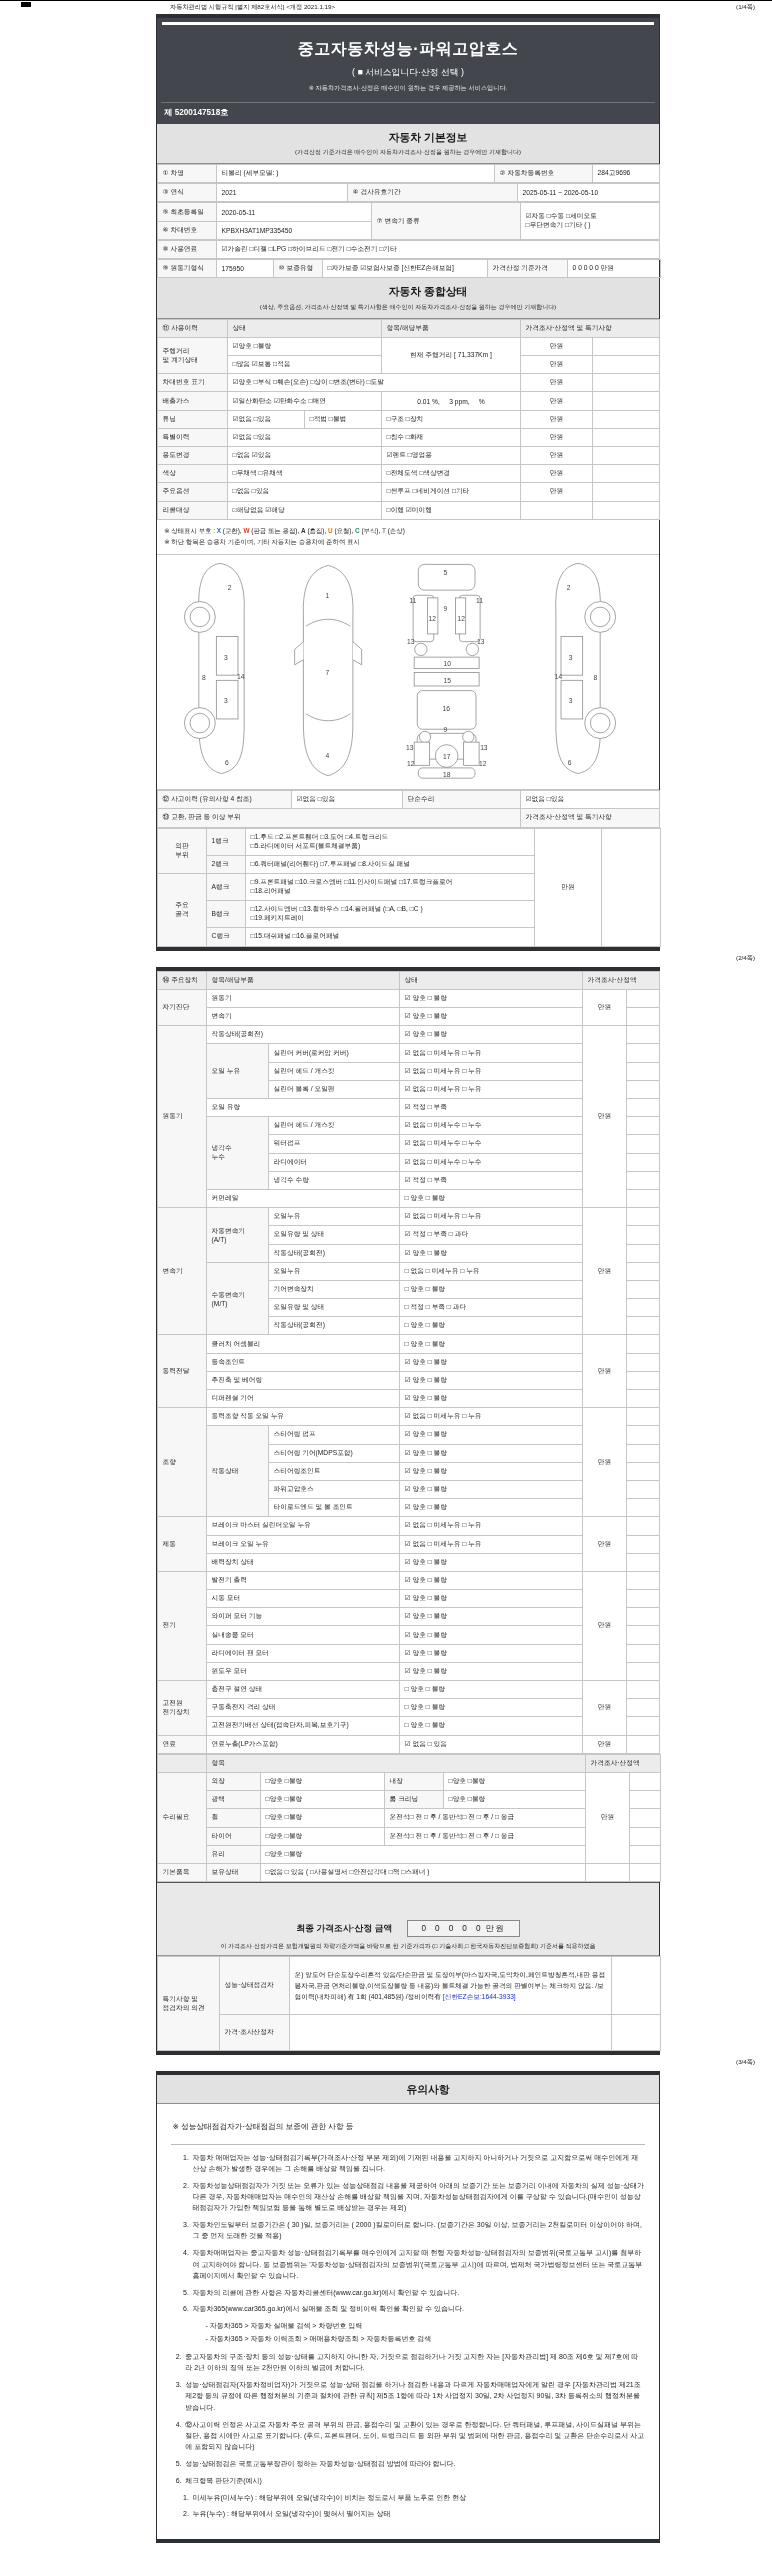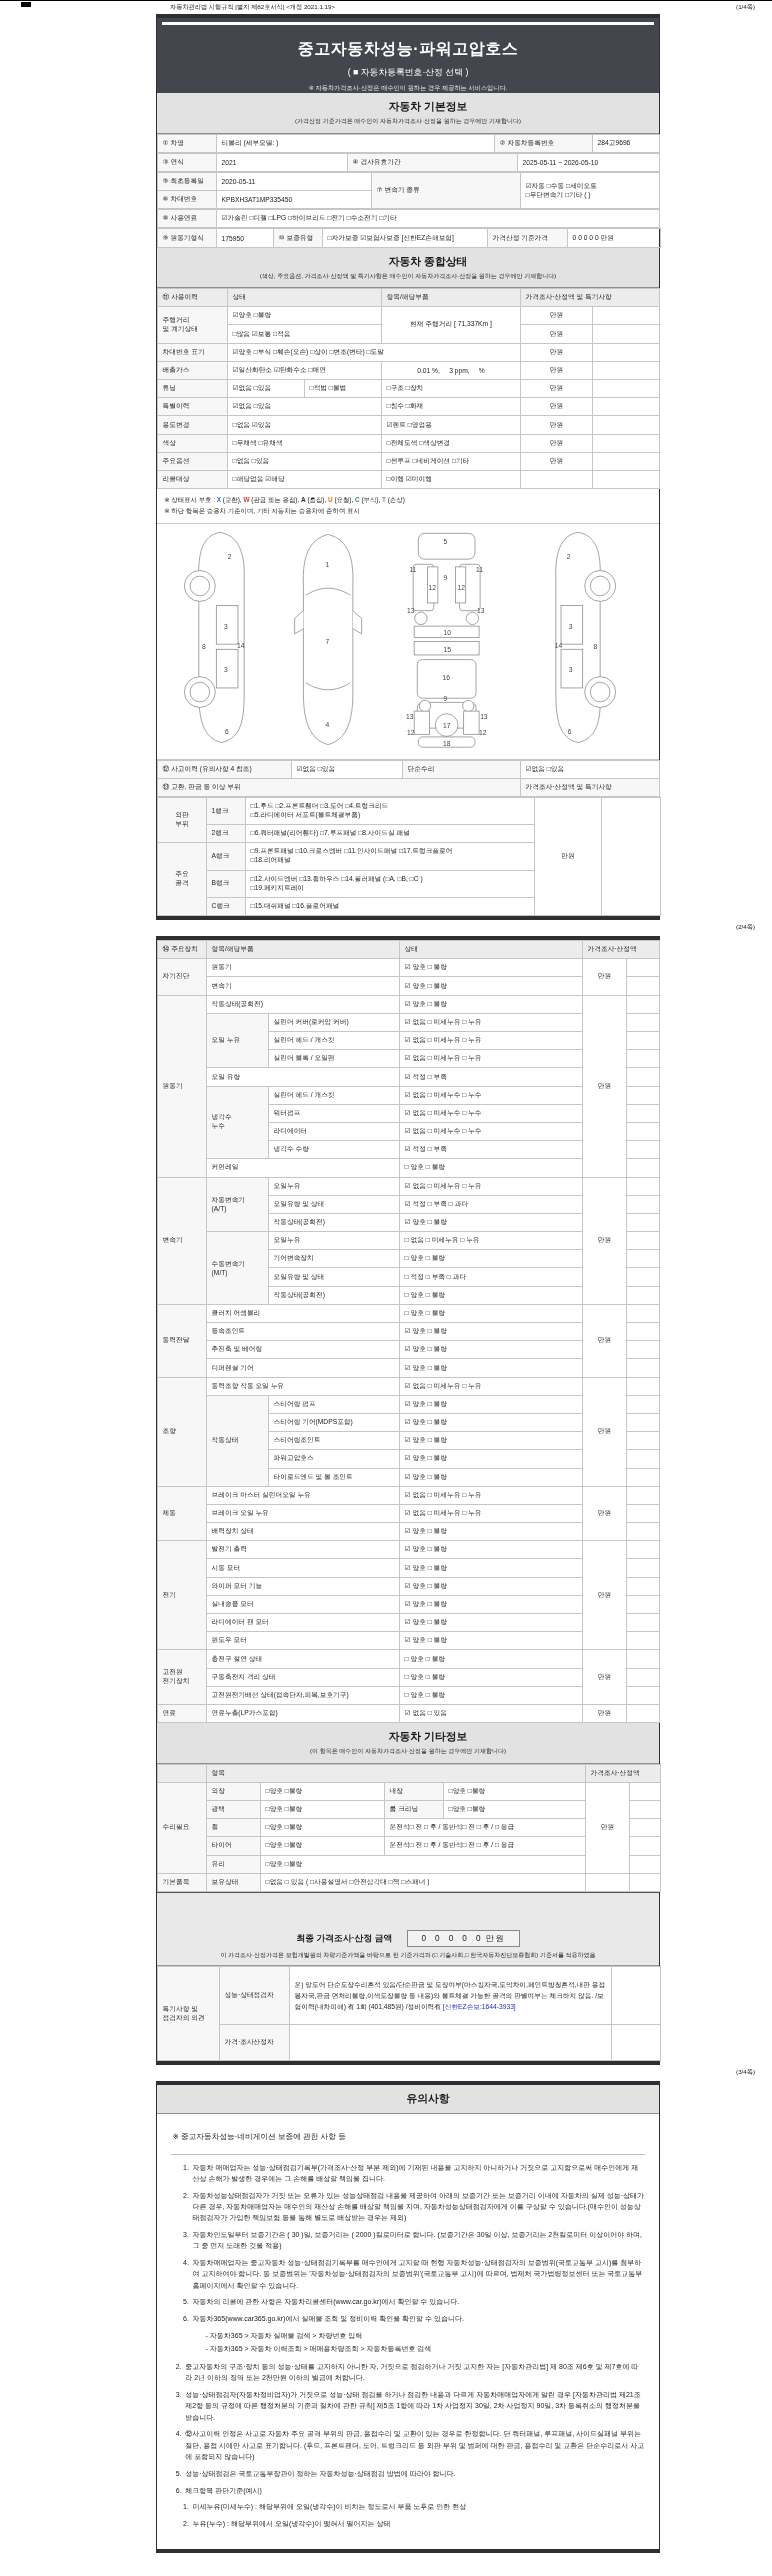--- a/index.html
+++ b/index.html
@@ -56,22 +56,23 @@
   <span>자동차관리법 시행규칙 [별지 제82호서식] &lt;개정 2021.1.19&gt;</span>
   <span>(1/4쪽)</span>
 </div>
 
 <div class="col">
 
   <div class="blk">
     <div class="mainhead">
       <div class="stripe"></div>
       <div class="mh-title">중고자동차성능·파워고압호스</div>
-      <div class="mh-sub">( ■ 자동차등록번호·산정 선택 )</div>
+      <div class="mh-sub">( ■ 서비스입니다·산정 선택 )</div>
       <div class="mh-note">※ 자동차가격조사·산정은 매수인이 원하는 경우 제공하는 서비스입니다.</div>
+      <div class="docno">제 5200147518호</div>
     </div>
 
     <div class="shead">
       <div class="h">자동차 기본정보</div>
       <div class="s">(가격산정 기준가격은 매수인이 자동차가격조사·산정을 원하는 경우에만 기재합니다)</div>
     </div>
     <table>
         <colgroup>
           <col style="width:59px">
           <col style="width:278px">
@@ -666,24 +667,20 @@
       <tr>
         <td class="lb">연료</td>
         <td colspan="2">연료누출(LP가스포함)</td>
         <td>☑ 없음  □ 있음</td>
         <td class="mw">만원</td>
         <td class="emp"></td>
       </tr>
     </tbody>
       </table>
 
-    <div class="shead">
-      <div class="h">자동차 기타정보</div>
-      <div class="s">(이 항목은 매수인이 자동차가격조사·산정을 원하는 경우에만 기재합니다)</div>
-    </div>
     <table>
         <colgroup>
           <col style="width:49px">
           <col style="width:54px">
           <col style="width:124px">
           <col style="width:59px">
           <col style="width:142px">
           <col style="width:44px">
           <col style="width:31px">
         </colgroup>
@@ -772,21 +769,21 @@
 </div>
 <div class="pgmark">(3/4쪽)</div>
 
 <div class="col">
 
   <div class="blk">
     <div class="shead">
       <div class="h">유의사항</div>
     </div>
     <div class="ncontent">
-      <div class="gh">※ 중고자동차성능·네비게이션 보증에 관한 사항 등</div>
+      <div class="gh">※ 성능상태점검자가·상태점검의 보증에 관한 사항 등</div>
       <div class="sep"></div>
       <div class="ind1">
         <div class="ni">
             <span class="n">1.</span>
             <span class="t">자동차 매매업자는 성능·상태점검기록부(가격조사·산정 부분 제외)에 기재된 내용을 고지하지 아니하거나 거짓으로 고지함으로써 매수인에게 재산상 손해가 발생한 경우에는 그 손해를 배상할 책임을 집니다.</span>
           </div>
         <div class="ni">
             <span class="n">2.</span>
             <span class="t">자동차성능상태점검자가 거짓 또는 오류가 있는 성능상태점검 내용을 제공하여 아래의 보증기간 또는 보증거리 이내에 자동차의 실제 성능·상태가 다른 경우, 자동차매매업자는 매수인의 재산상 손해를 배상할 책임을 지며, 자동차성능상태점검자에게 이를 구상할 수 있습니다.(매수인이 성능상태점검자가 가입한 책임보험 등을 통해 별도로 배상받는 경우는 제외)</span>
           </div>

